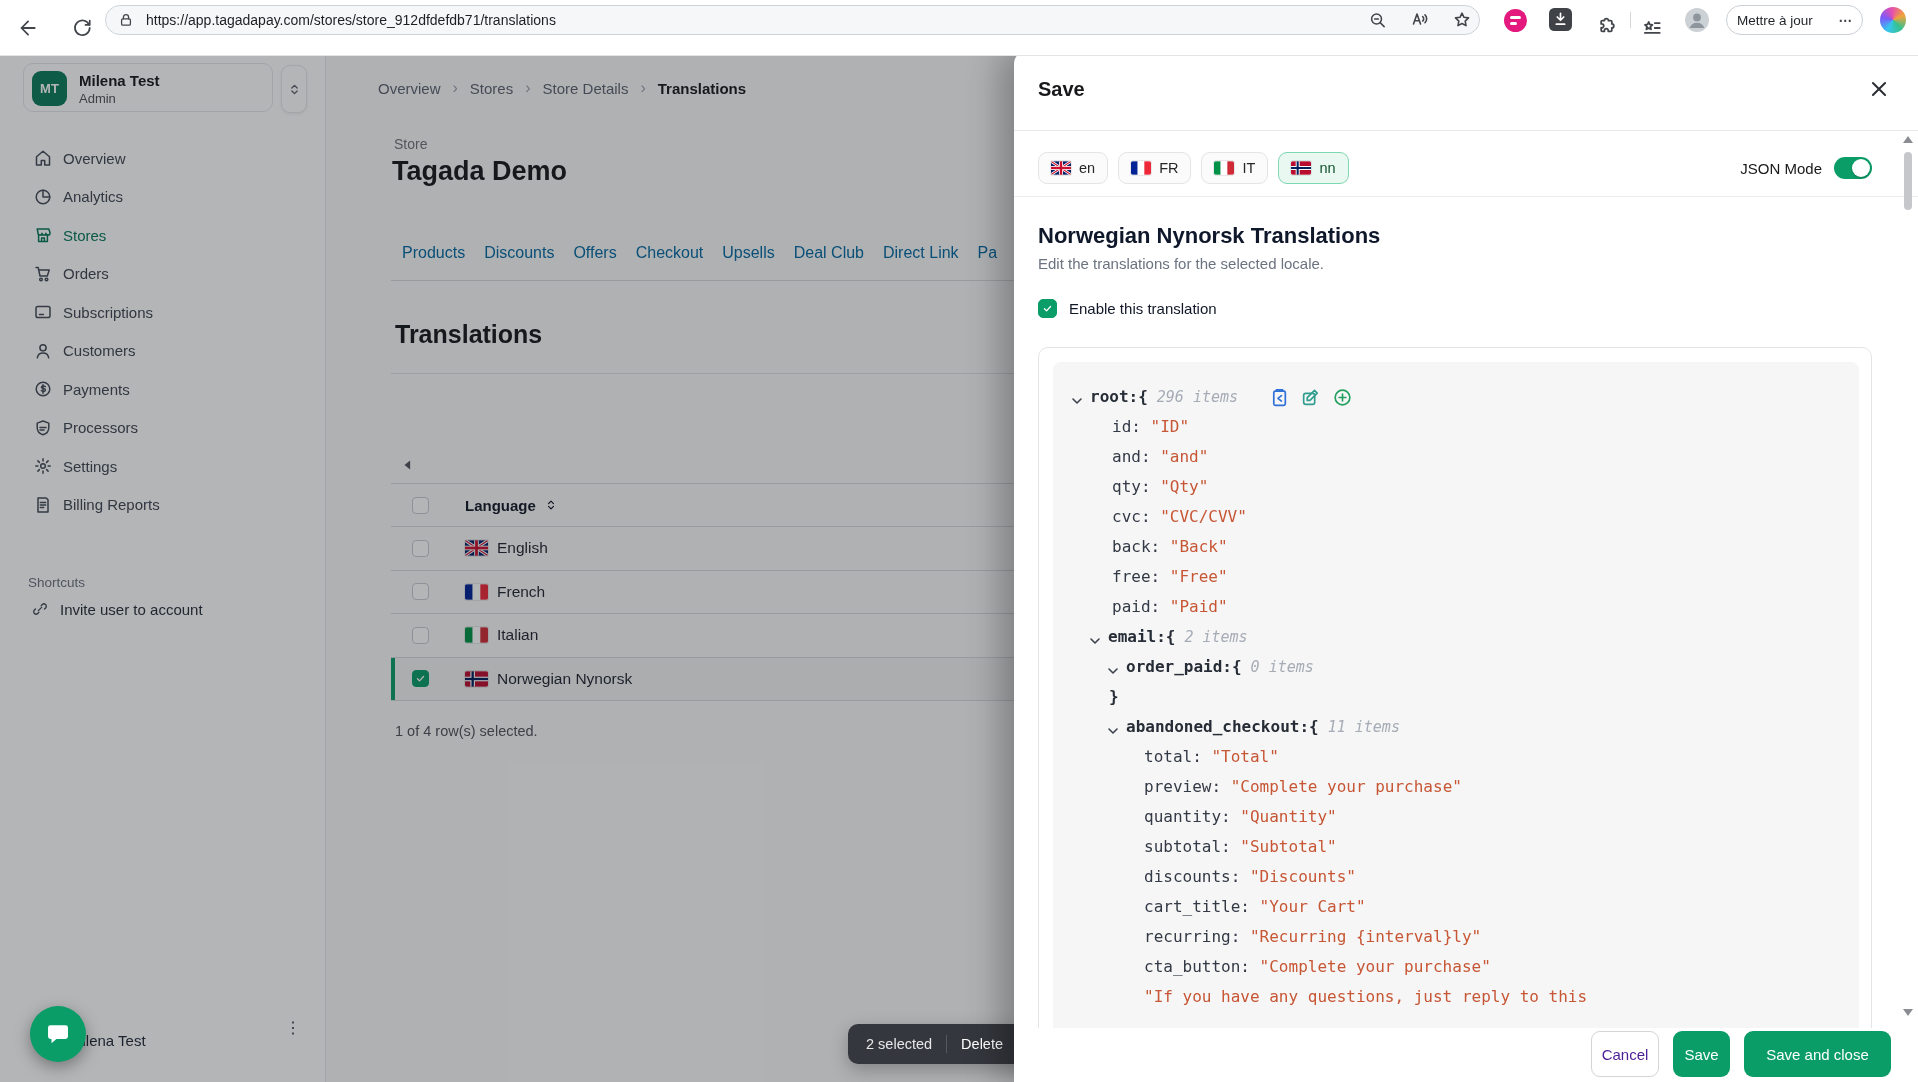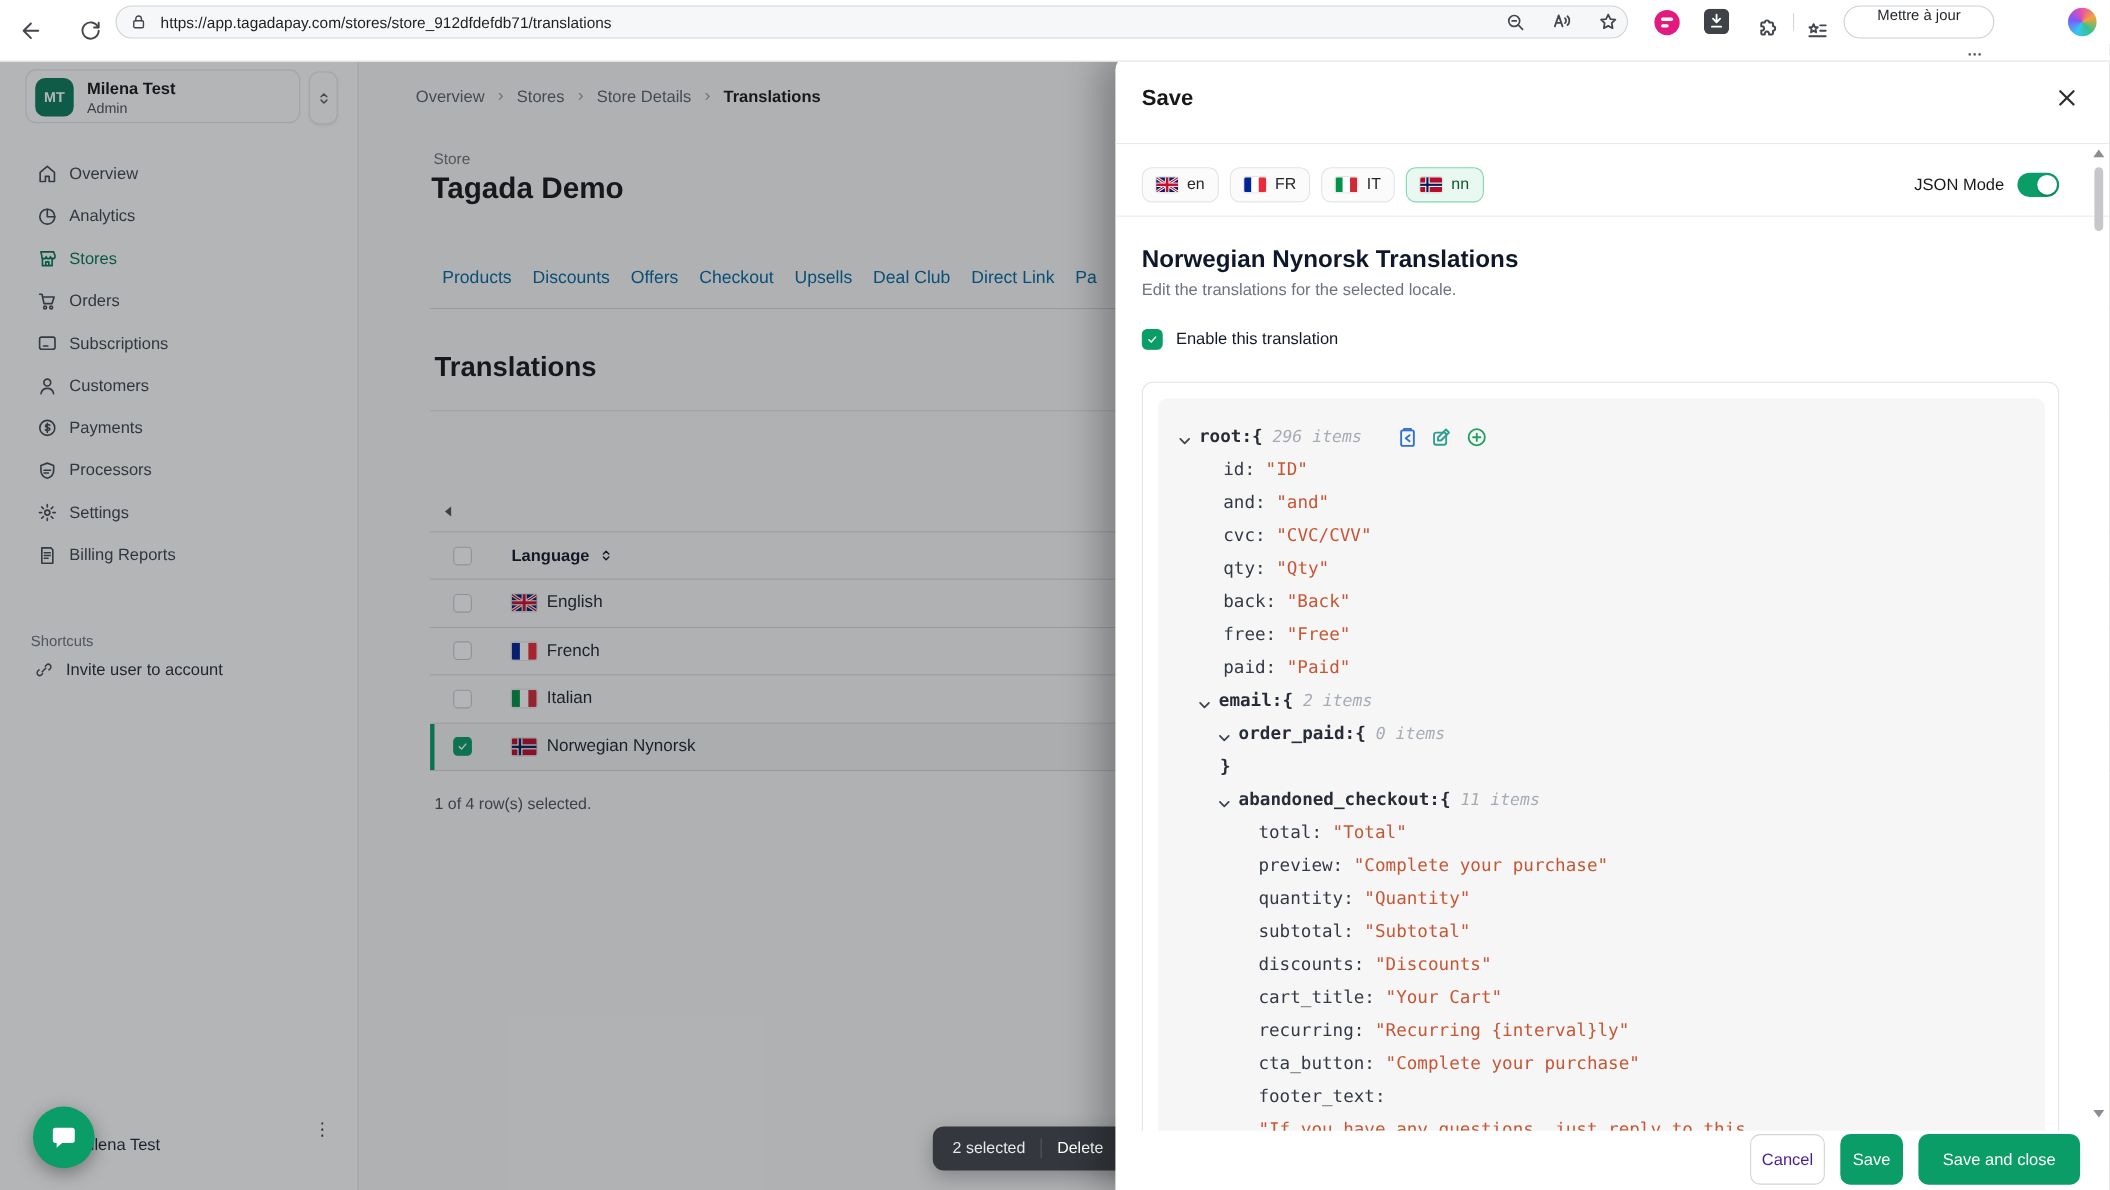--- a/index.html
+++ b/index.html
@@ -5,21 +5,21 @@
   * { margin:0; padding:0; box-sizing:border-box; }
   html,body { width:1918px; height:1082px; background:#fff; font-family:"Liberation Sans",sans-serif; overflow:hidden; }
   .stage { position:relative; width:1918px; height:1082px; }
 
   
   .browser-bar { position:absolute; left:0; top:0; width:1918px; height:56px; background:#fff; border-bottom:1px solid #e2e4e7; z-index:70; }
   .bb-ic { position:absolute; top:50%; transform:translateY(-50%); width:22px; height:22px; color:#42464b; display:flex; align-items:center; justify-content:center; }
   .bb-ic svg { width:100%; height:100%; fill:none; stroke:currentColor; stroke-width:1.6; stroke-linecap:round; stroke-linejoin:round; }
   .url-pill { position:absolute; left:105px; top:5px; width:1375px; height:30px; border:1px solid #cfd3d8; background:#f6f7f8; border-radius:15px; }
   .url-text { position:absolute; left:40px; top:6px; font-size:14px; color:#1d2023; }
-  .update-pill { position:absolute; left:1676px; top:5px; width:137px; height:30px; border:1px solid #cbd0d5; border-radius:15px; background:#fff; display:flex; align-items:center; padding:0 10px; gap:20px; font-size:13.5px; color:#1f2328;flex-direction:column; }
+  .update-pill { position:absolute; left:1726px; top:5px; width:137px; height:30px; border:1px solid #cbd0d5; border-radius:15px; background:#fff; display:flex; align-items:center; padding:0 10px; gap:20px; font-size:13.5px; color:#1f2328; }
   .pink-badge { position:absolute; left:1504px; top:9px; width:23px; height:23px; border-radius:50%; background:#e3197d; }
   .pink-badge i { position:absolute; left:6px; top:7px; width:11px; height:3px; border-radius:2px; background:#fff; }
   .pink-badge i + i { top:13px; width:7px; }
   .copilot { position:absolute; left:1880px; top:7px; width:26px; height:26px; border-radius:50%; background:conic-gradient(from 210deg,#36c5f0,#7a5af8,#e64fae,#f2a33c,#35c28f,#36c5f0); }
   .dl-ic { position:absolute; left:1549px; top:8px; width:23px; height:23px; }
   .vsep { position:absolute; left:1630px; top:12px; width:1px; height:16px; background:#d4d7da; }
   .avatar-chrome { position:absolute; left:1684px; top:7px; width:26px; height:26px; }
 
   
   .app { position:absolute; left:0; top:40px; width:1918px; height:1042px; background:#fafafa; }
@@ -499,22 +499,22 @@
 <span class="ic"><svg viewBox="0 0 20 20" stroke="#2f9e8f" fill="none">
                       <rect x="3.5" y="6" width="10.5" height="10.5" rx="2"></rect>
                       <path d="M13.8 3.3l2.6 2.6-6.9 6.9H6.9v-2.6z"></path>
                     </svg></span>
 <span class="ic"><svg viewBox="0 0 20 20" stroke="#23a05f" fill="none">
                       <circle cx="10" cy="10" r="7"></circle>
                       <path d="M10 6.8v6.4M6.8 10h6.4"></path>
                     </svg></span></span></div>
               <div class="jline" style="padding-left: 59px;"><span class="jkey">id: </span><span class="jval">"ID"</span></div>
               <div class="jline" style="padding-left: 59px;"><span class="jkey">and: </span><span class="jval">"and"</span></div>
+              <div class="jline" style="padding-left: 59px;"><span class="jkey">qty: </span><span class="jval">"Qty"</span></div>
               <div class="jline" style="padding-left: 59px;"><span class="jkey">cvc: </span><span class="jval">"CVC/CVV"</span></div>
-              <div class="jline" style="padding-left: 59px;"><span class="jkey">qty: </span><span class="jval">"Qty"</span></div>
               <div class="jline" style="padding-left: 59px;"><span class="jkey">back: </span><span class="jval">"Back"</span></div>
               <div class="jline" style="padding-left: 59px; align-items: center;"><span class="jkey">free: </span><span class="jval">"Free"</span></div>
               <div class="jline" style="padding-left: 59px;"><span class="jkey">paid: </span><span class="jval">"Paid"</span></div>
               <div class="jline" style="padding-left: 34px;"><span class="jchev"><svg viewBox="0 0 20 20">
                     <path d="M5 7.5l5 5 5-5"></path>
                   </svg></span><span class="jobj">email:</span><span class="jbrace">{</span><span class="jcount">2 items</span></div>
               <div class="jline" style="padding-left: 52px;"><span class="jchev"><svg viewBox="0 0 20 20">
                     <path d="M5 7.5l5 5 5-5"></path>
                   </svg></span><span class="jobj">order_paid:</span><span class="jbrace">{</span><span class="jcount">0 items</span></div>
               <div class="jline" style="padding-left: 56px;"><span class="jbrace">}</span></div>
@@ -522,21 +522,20 @@
                     <path d="M5 7.5l5 5 5-5"></path>
                   </svg></span><span class="jobj">abandoned_checkout:</span><span class="jbrace">{</span><span class="jcount">11 items</span></div>
               <div class="jline" style="padding-left: 91px;"><span class="jkey">total: </span><span class="jval">"Total"</span></div>
               <div class="jline" style="padding-left: 91px;"><span class="jkey">preview: </span><span class="jval">"Complete your purchase"</span></div>
               <div class="jline" style="padding-left: 91px;"><span class="jkey">quantity: </span><span class="jval">"Quantity"</span></div>
               <div class="jline" style="padding-left: 91px;"><span class="jkey">subtotal: </span><span class="jval">"Subtotal"</span></div>
               <div class="jline" style="padding-left: 91px;"><span class="jkey">discounts: </span><span class="jval">"Discounts"</span></div>
               <div class="jline" style="padding-left: 91px;"><span class="jkey">cart_title: </span><span class="jval">"Your Cart"</span></div>
               <div class="jline" style="padding-left: 91px;"><span class="jkey">recurring: </span><span class="jval">"Recurring {interval}ly"</span></div>
               <div class="jline" style="padding-left: 91px;"><span class="jkey">cta_button: </span><span class="jval">"Complete your purchase"</span></div>
-              <div class="jline" style="padding-left: 91px;"><span class="jkey">footer_text:</span></div>
               <div class="jline" style="padding-left: 91px;"><span class="jval">"If you have any questions, just reply to this</span></div>
             </div>
         </div>
       </div>
 
       <div class="d-scroll">
         <span class="arr arr-up"></span>
         <span class="thumb"></span>
         <span class="arr arr-dn"></span>
       </div>

